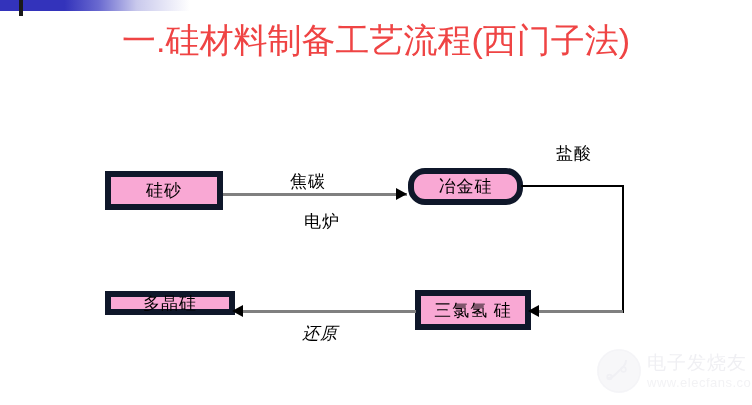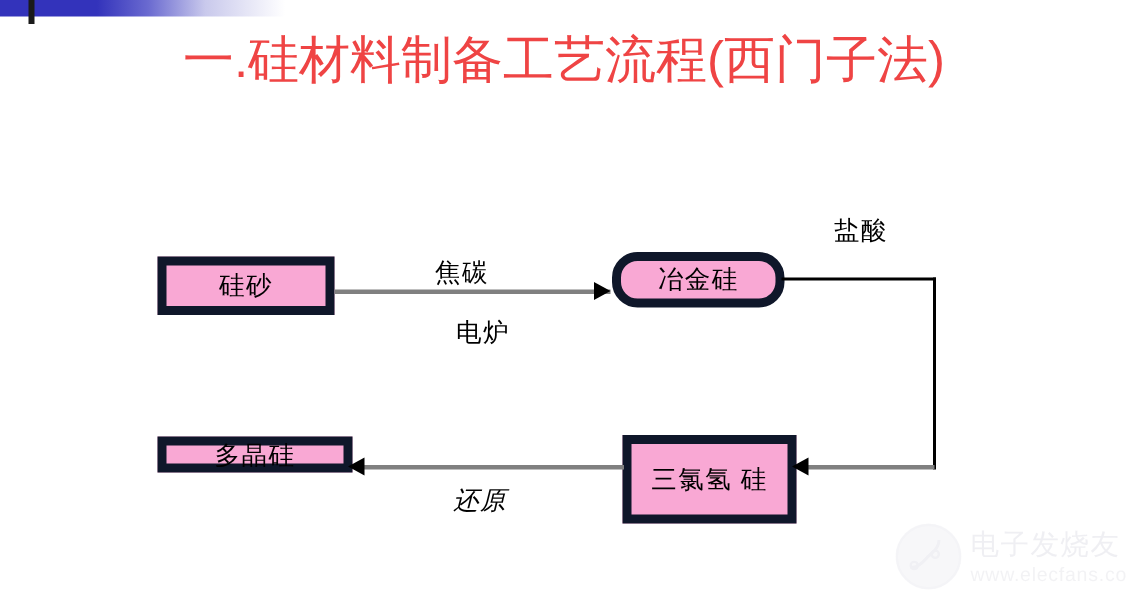--- a/index.html
+++ b/index.html
@@ -63,21 +63,21 @@
     justify-content: center;
     color: #000000;
     font-size: 17px;
     letter-spacing: 1px;
     white-space: nowrap;
     text-align: right;
   }
   #node-silica-sand   { left: 105px; top: 171px; width: 118px; height: 39px; }
   #node-metal-silicon { left: 408px; top: 168px; width: 115px; height: 37px; border-radius: 17px; }
   #node-polysilicon   { left: 105px; top: 291px; width: 130px; height: 24px; }
-  #node-tcs           { left: 415px; top: 290px; width: 116px; height: 59px; }
+  #node-tcs           { left: 415px; top: 290px; width: 116px; height: 40px; }
 
   
   .hline {
     position: absolute;
     height: 3px;
     background: #808080;
   }
   .vline-black {
     position: absolute;
     width: 2px;

